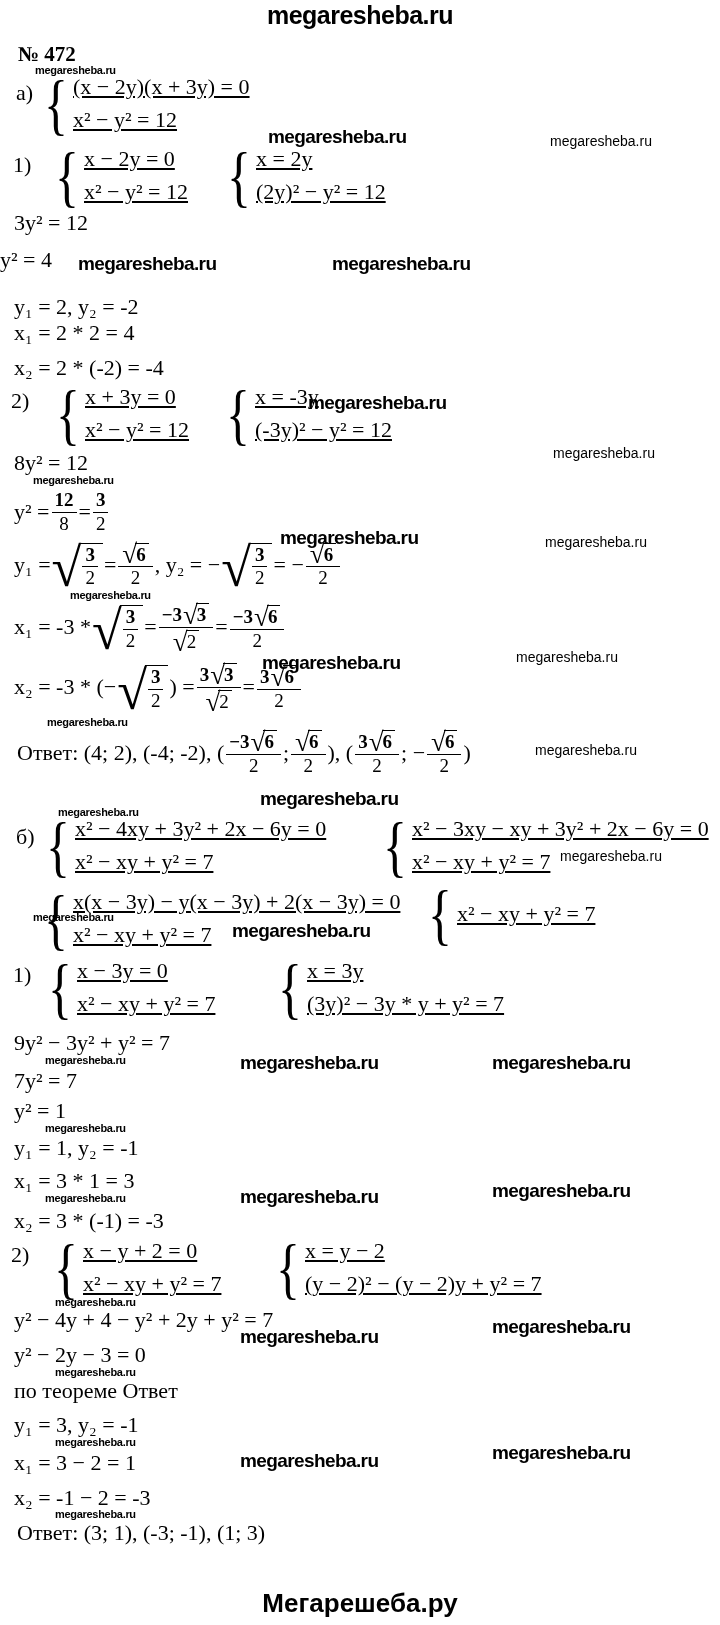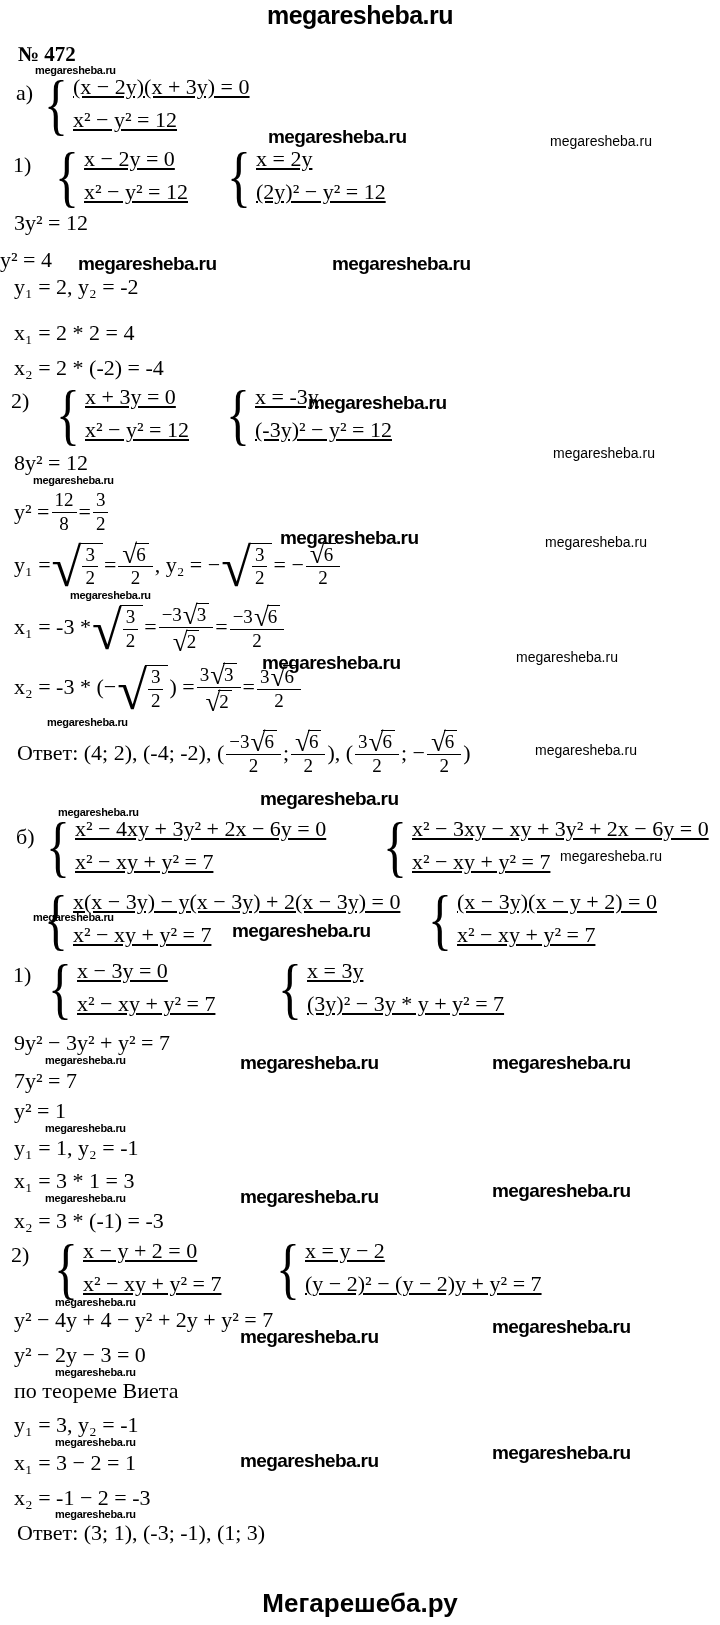--- a/index.html
+++ b/index.html
@@ -8,21 +8,21 @@
   .el{position:absolute;white-space:nowrap;}
   .hdr-wm{left:0;right:0;top:1px;text-align:center;font:700 25px "Liberation Sans",sans-serif;letter-spacing:-0.5px;}
   .ftr-brand{left:0;right:0;top:1588px;text-align:center;font:700 26px "Liberation Sans",sans-serif;}
   .prob-num{left:18px;top:42px;font:700 21px "Liberation Serif",serif;}
   .wm1{font:700 19px "Liberation Sans",sans-serif;letter-spacing:-0.6px;}
   .wm2{font:700 11px "Liberation Sans",sans-serif;letter-spacing:-0.3px;}
   .wm3{font:400 14px "Liberation Sans",sans-serif;}
   .math,.label{font-size:22px;line-height:1.2;display:flex;align-items:center;}
   .txt{display:inline-block;}
   .frac{display:inline-flex;flex-direction:column;align-items:center;font-size:19px;line-height:1.08;margin:0 2px;vertical-align:middle;}
-  .frac>.num{border-bottom:1.6px solid #000;padding:0 3px 1px 3px;display:inline-flex;align-items:flex-end;}
+  .frac>.num{border-bottom:1.6px solid #000;padding:0 3px 1px 3px;display:inline-flex;align-items:flex-end;font-weight:bold;}
   .frac>.den{padding-top:1px;display:inline-flex;align-items:flex-start;}
   .sqrt{display:inline-flex;align-items:flex-end;margin:0 1px;}
   .rad{line-height:1;display:inline-block;}
   .radicand{border-top:1.6px solid #000;padding:1px 3px 0 1px;margin-left:-2px;display:inline-flex;align-items:center;}
   .sys{display:flex;align-items:center;}
   .brace{font-family:"Liberation Serif",serif;font-weight:400;font-size:50px;line-height:1;margin-right:5px;display:inline-block;}
   .syslines{display:flex;flex-direction:column;gap:7px;text-decoration:underline;}
   .sysline{display:flex;align-items:center;font-size:22px;line-height:1.2;}
 </style>
 </head>
@@ -71,21 +71,21 @@
         </span>
       </div>
       <div class="el math" style="left: 14px; top: 210px;">
         <span class="txt">3y² = 12</span>
       </div>
       <div class="el math" style="left: 0; top: 247px;">
         <span class="txt">y² = 4</span>
       </div>
       <div class="el wm1" style="left: 78px; top: 253px;">megaresheba.ru</div>
       <div class="el wm1" style="left: 332px; top: 253px;">megaresheba.ru</div>
-      <div class="el math" style="left: 14px; top: 274px;">
+      <div class="el math" style="left: 14px; top: 294px;">
         <span class="txt">y₁ = 2, y₂ = -2</span>
       </div>
       <div class="el math" style="left: 14px; top: 320px;">
         <span class="txt">x₁ = 2 * 2 = 4</span>
       </div>
       <div class="el math" style="left: 14px; top: 355px;">
         <span class="txt">x₂ = 2 * (-2) = -4</span>
       </div>
       <div class="el label" style="left: 11px; top: 388px;">2)</div>
       <div class="el sys" style="left: 56px; top: 384px;">
@@ -400,23 +400,20 @@
             <span class="txt">x² − xy + y² = 7</span>
           </span>
         </span>
       </div>
       <div class="el wm2" style="left: 33px; top: 911px;">megaresheba.ru</div>
       <div class="el wm1" style="left: 232px; top: 920px;">megaresheba.ru</div>
       <div class="el sys" style="left: 428px; top: 889px;">
         <span class="brace" style="transform: scaleY(1.36);">{</span>
         <span class="syslines">
           <span class="sysline">
-            <span class="txt">(x − 3y)(x − y + 2) = 0</span>
-          </span>
-          <span class="sysline">
             <span class="txt">x² − xy + y² = 7</span>
           </span>
         </span>
       </div>
       <div class="el label" style="left: 13px; top: 962px;">1)</div>
       <div class="el sys" style="left: 48px; top: 958px;">
         <span class="brace" style="transform: scaleY(1.36);">{</span>
         <span class="syslines">
           <span class="sysline">
             <span class="txt">x − 3y = 0</span>
@@ -489,21 +486,21 @@
       <div class="el math" style="left: 14px; top: 1307px; justify-content: center;">
         <span class="txt">y² − 4y + 4 − y² + 2y + y² = 7</span>
       </div>
       <div class="el wm1" style="left: 240px; top: 1326px;">megaresheba.ru</div>
       <div class="el wm1" style="left: 492px; top: 1316px;">megaresheba.ru</div>
       <div class="el math" style="left: 14px; top: 1342px;">
         <span class="txt">y² − 2y − 3 = 0</span>
       </div>
       <div class="el wm2" style="left: 55px; top: 1366px;">megaresheba.ru</div>
       <div class="el math" style="left: 14px; top: 1378px;">
-        <span class="txt">по теореме Виета</span>
+        <span class="txt">по теореме Ответ</span>
       </div>
       <div class="el math" style="left: 14px; top: 1412px;">
         <span class="txt">y₁ = 3, y₂ = -1</span>
       </div>
       <div class="el wm2" style="left: 55px; top: 1436px;">megaresheba.ru</div>
       <div class="el math" style="left: 14px; top: 1450px;">
         <span class="txt">x₁ = 3 − 2 = 1</span>
       </div>
       <div class="el wm1" style="left: 240px; top: 1450px;">megaresheba.ru</div>
       <div class="el wm1" style="left: 492px; top: 1442px;">megaresheba.ru</div>

